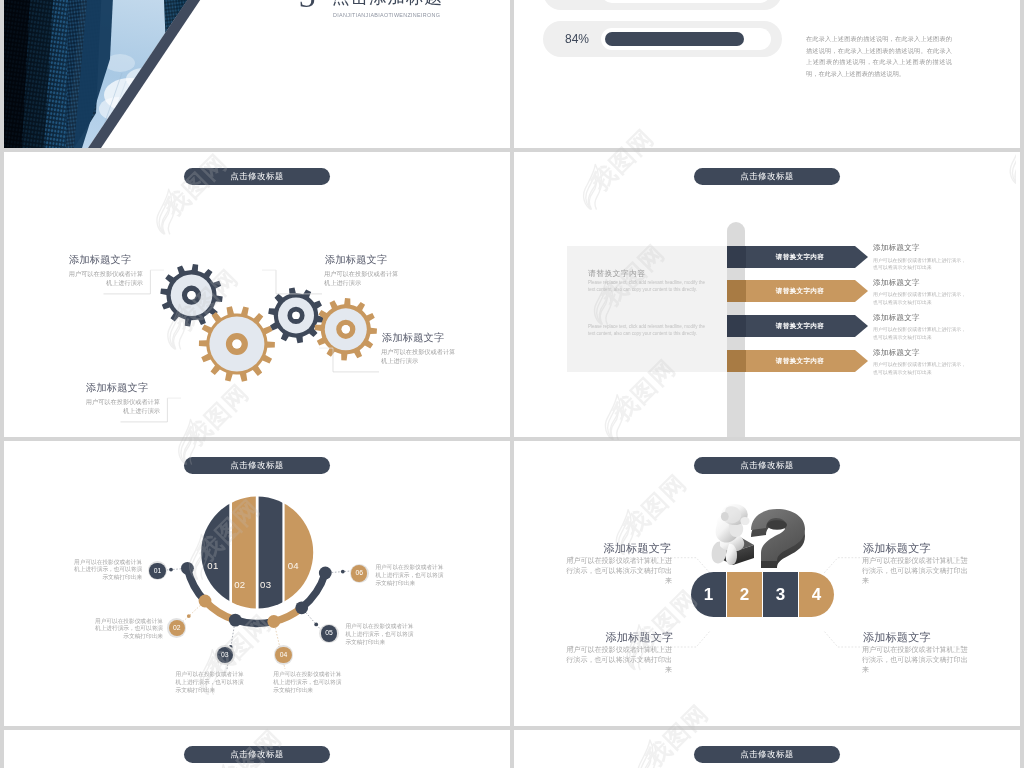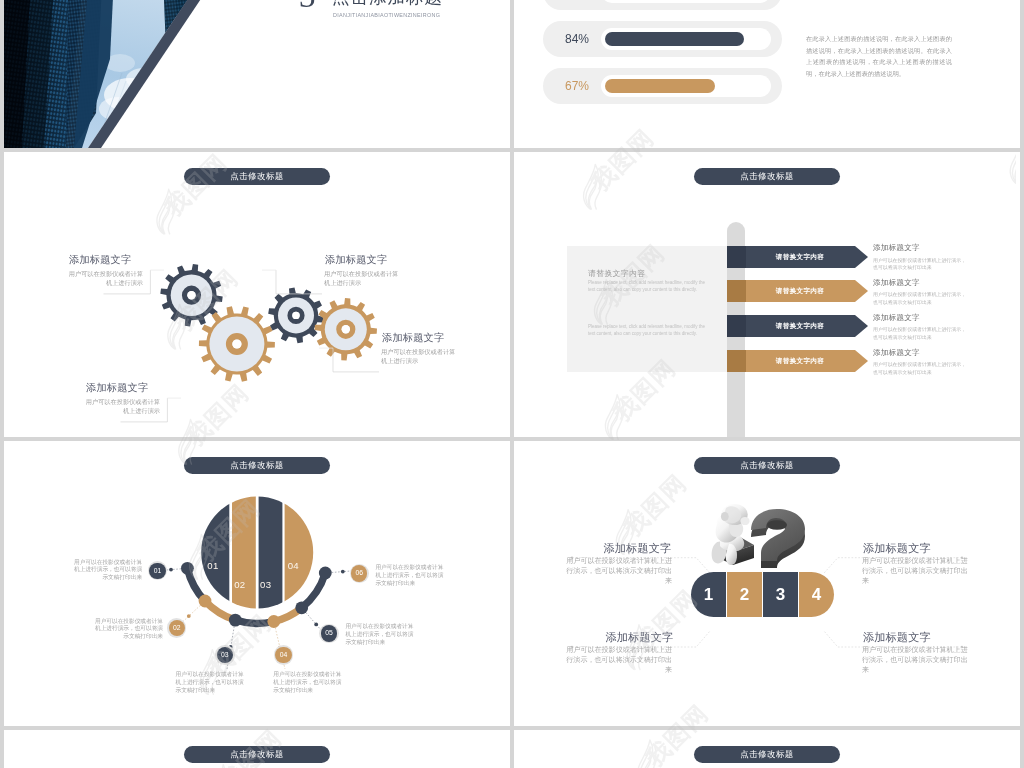--- a/index.html
+++ b/index.html
@@ -152,26 +152,20 @@
       <div class="pb-row" style="top:111px">
         <div class="pb-pct" style="color:#c8985f">91%</div>
         <div class="pb-track">
           
         </div>
       </div>
       <div class="pb-row" style="top:158px">
         <div class="pb-pct" style="color:#3e4859">84%</div>
         <div class="pb-track">
           <div class="pb-fill" style="width:139px;background:#3e4859"></div>
-        </div>
-      </div>
-      <div class="pb-row" style="top:205px">
-        <div class="pb-pct" style="color:#c8985f">67%</div>
-        <div class="pb-track">
-          <div class="pb-fill" style="width:110px;background:#c8985f"></div>
         </div>
       </div>
       <div class="pb-desc"><span>在此录入上述图表的描述说明，在此录入上述图表的描述说明，在此录入上述图表的描述说明。</span><span>在此录入上述图表的描述说明，在此录入上述图表的描述说明，在此录入上述图表的描述说明。</span></div>
     </div>
 
     <div class="slide c0 r1">
       <div class="pill-title">点击修改标题</div>
 
       <svg class="gearsvg" width="506" height="285" viewBox="0 0 506 285" style="position:absolute;left:0;top:0;">
         <g>

